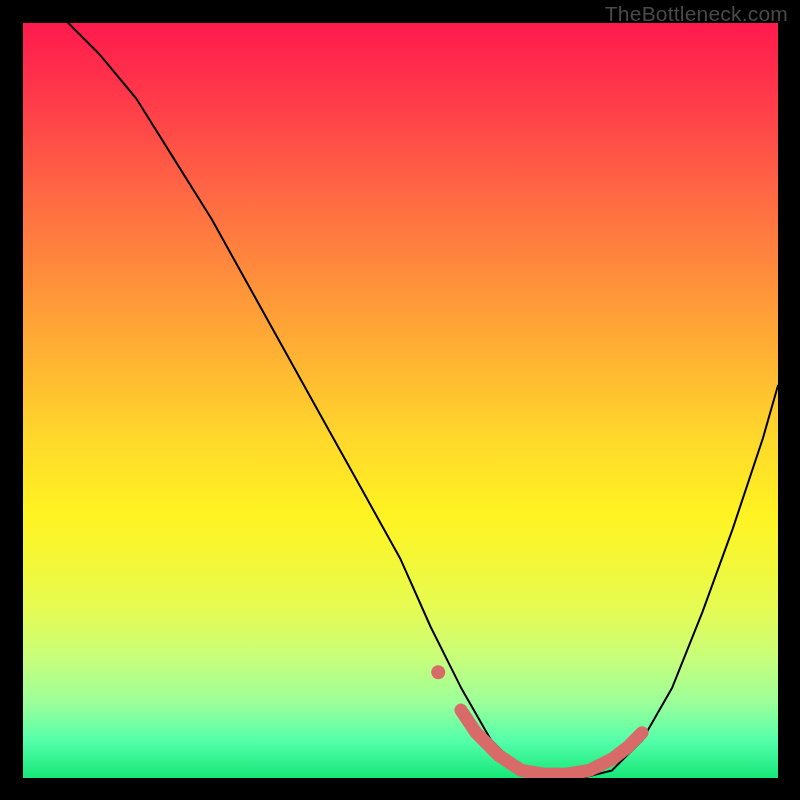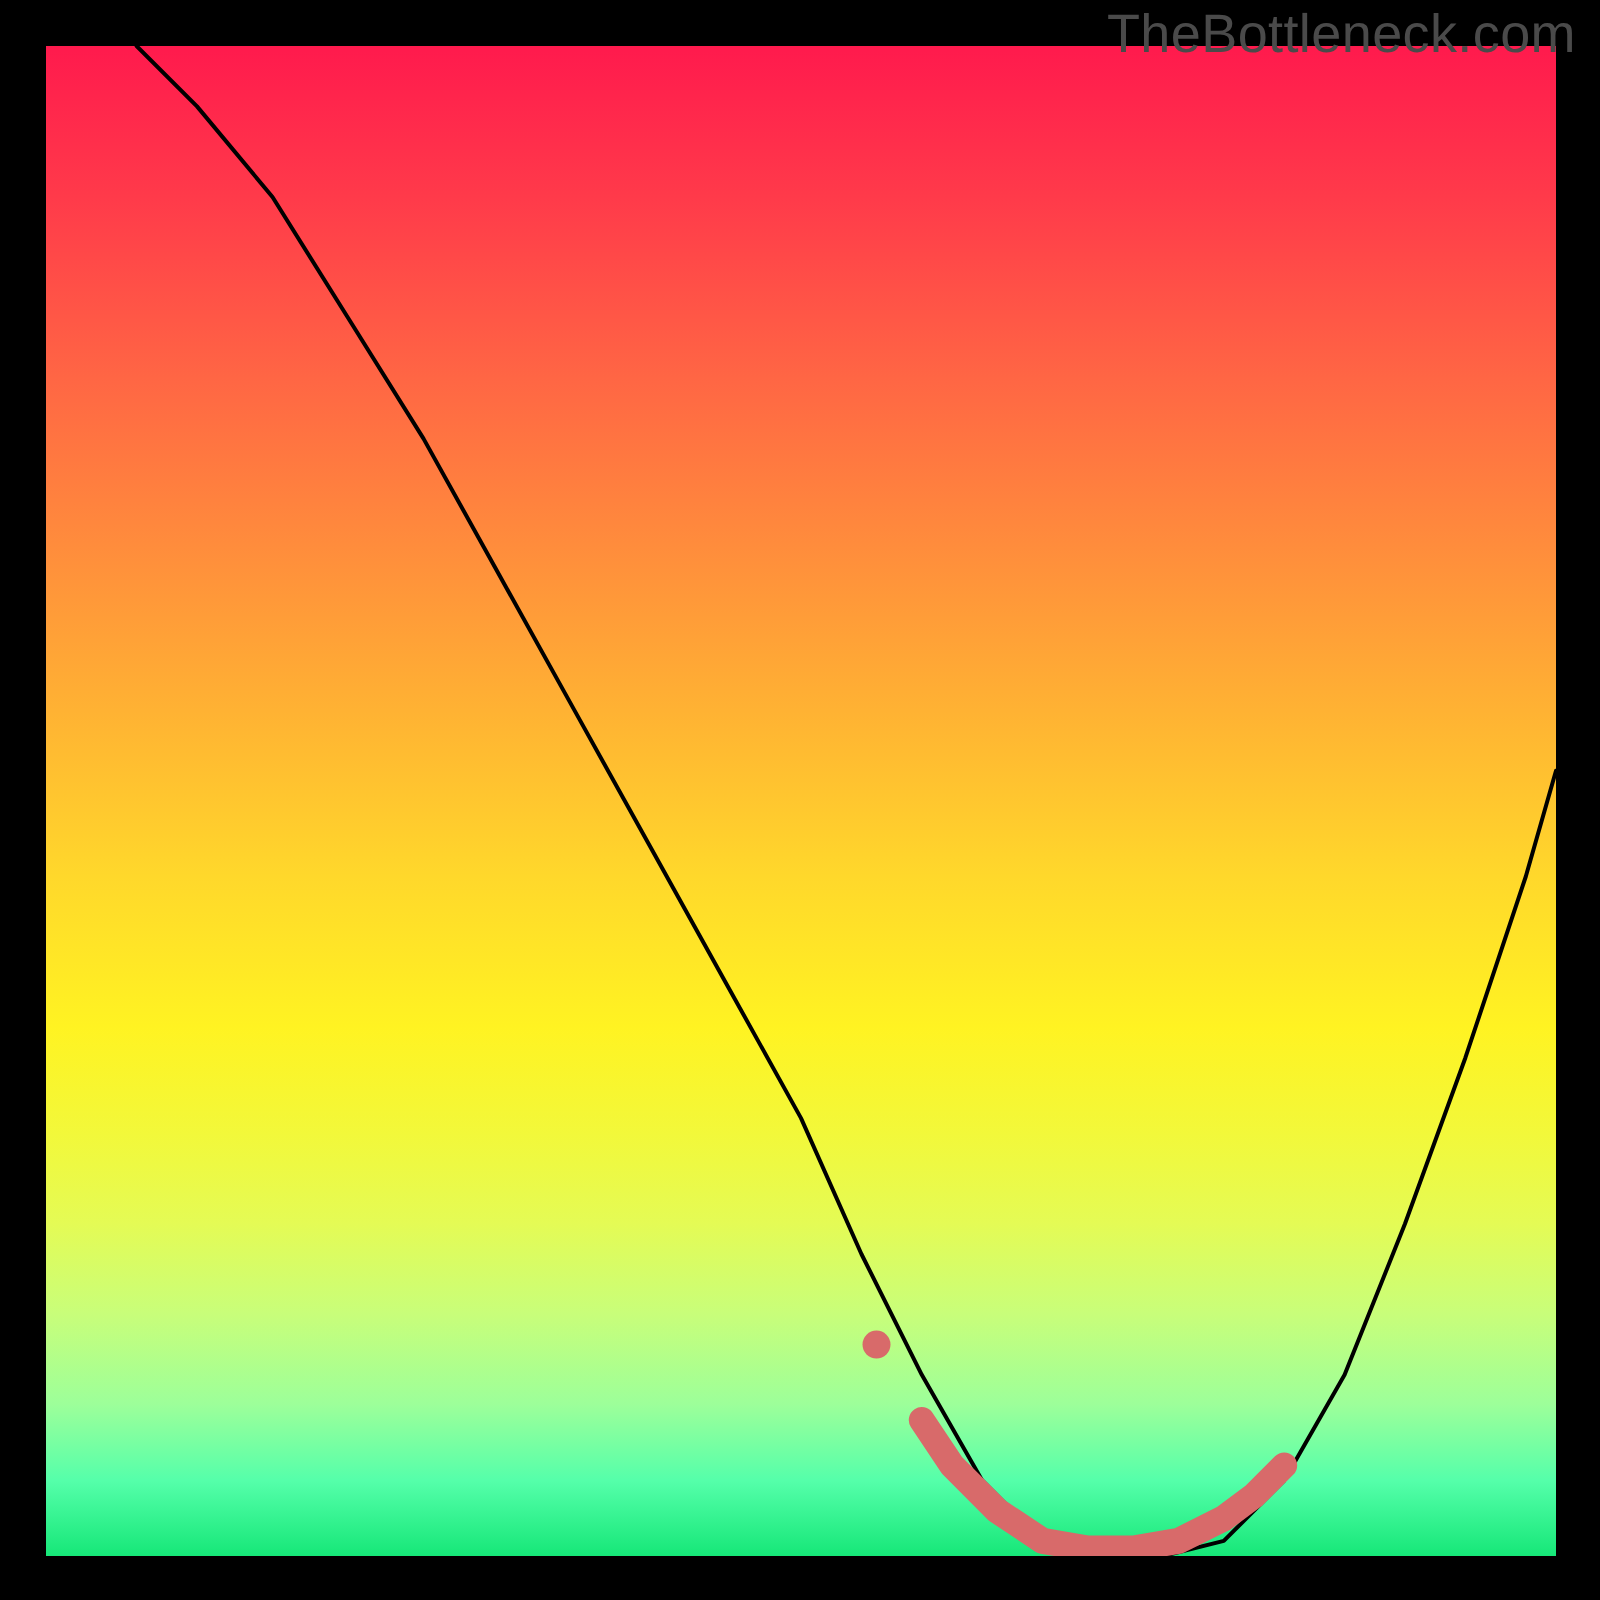--- a/index.html
+++ b/index.html
@@ -37,21 +37,21 @@
       #9cff9a 90%,
       #55ffaa 95%,
       #16e778 100%
     );
   }
   .attribution {
     position: absolute;
     top: 2px;
     right: 12px;
     color: #4a4a4a;
-    font-size: 27px;
+    font-size: 21px;
     font-weight: 500;
     letter-spacing: 0.2px;
   }
   svg.curve {
     position: absolute;
     left: 0;
     top: 0;
     width: 755px;
     height: 755px;
   }

